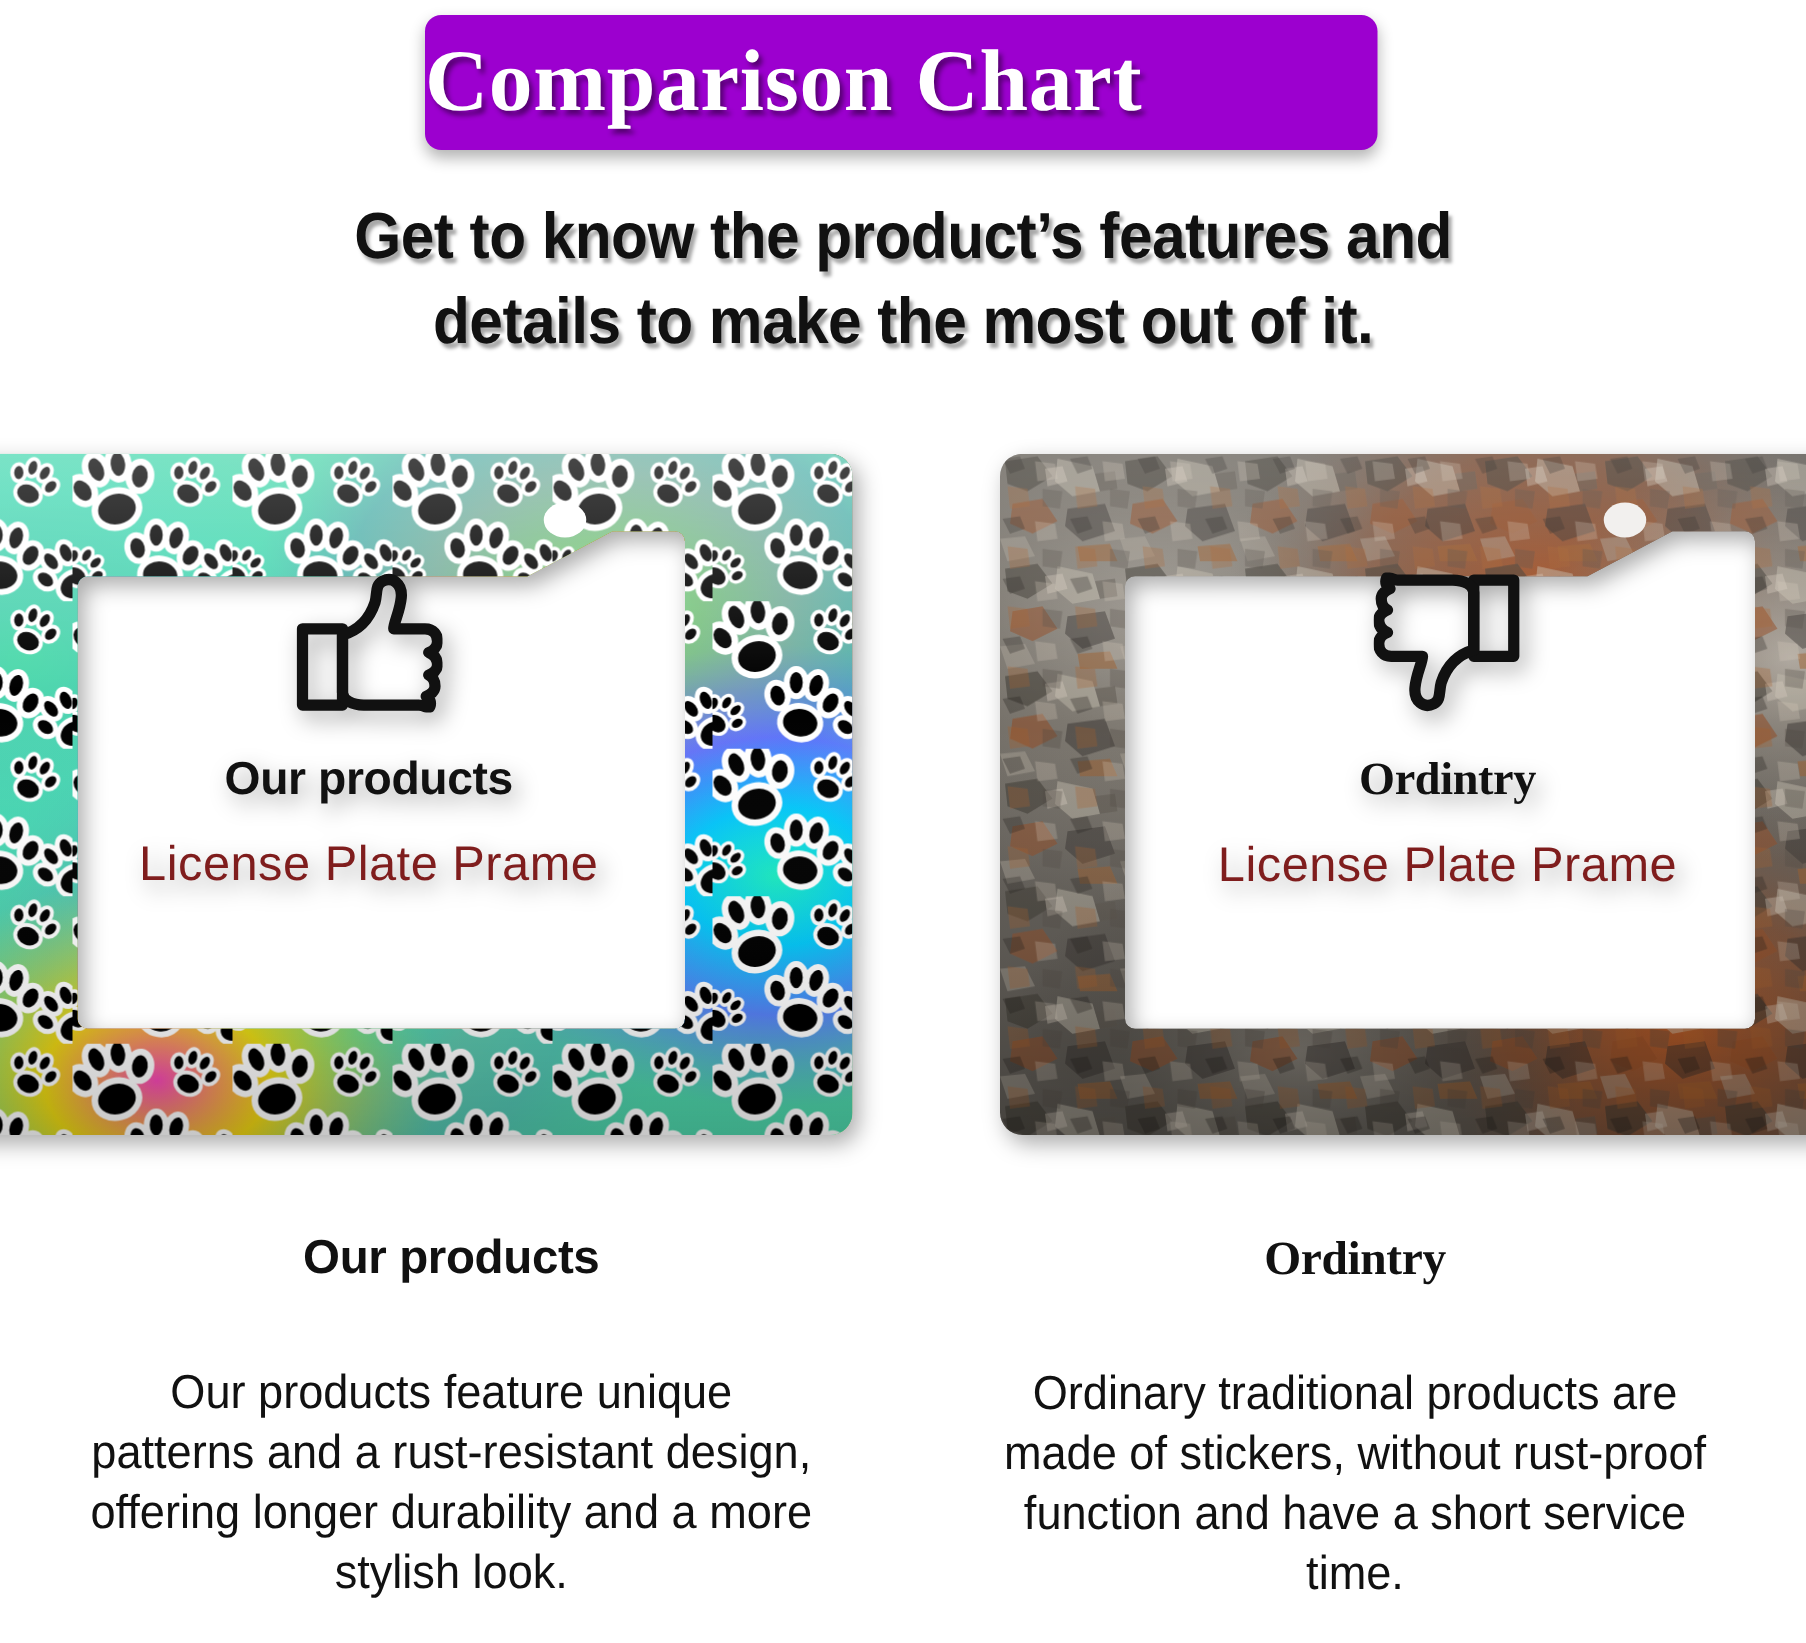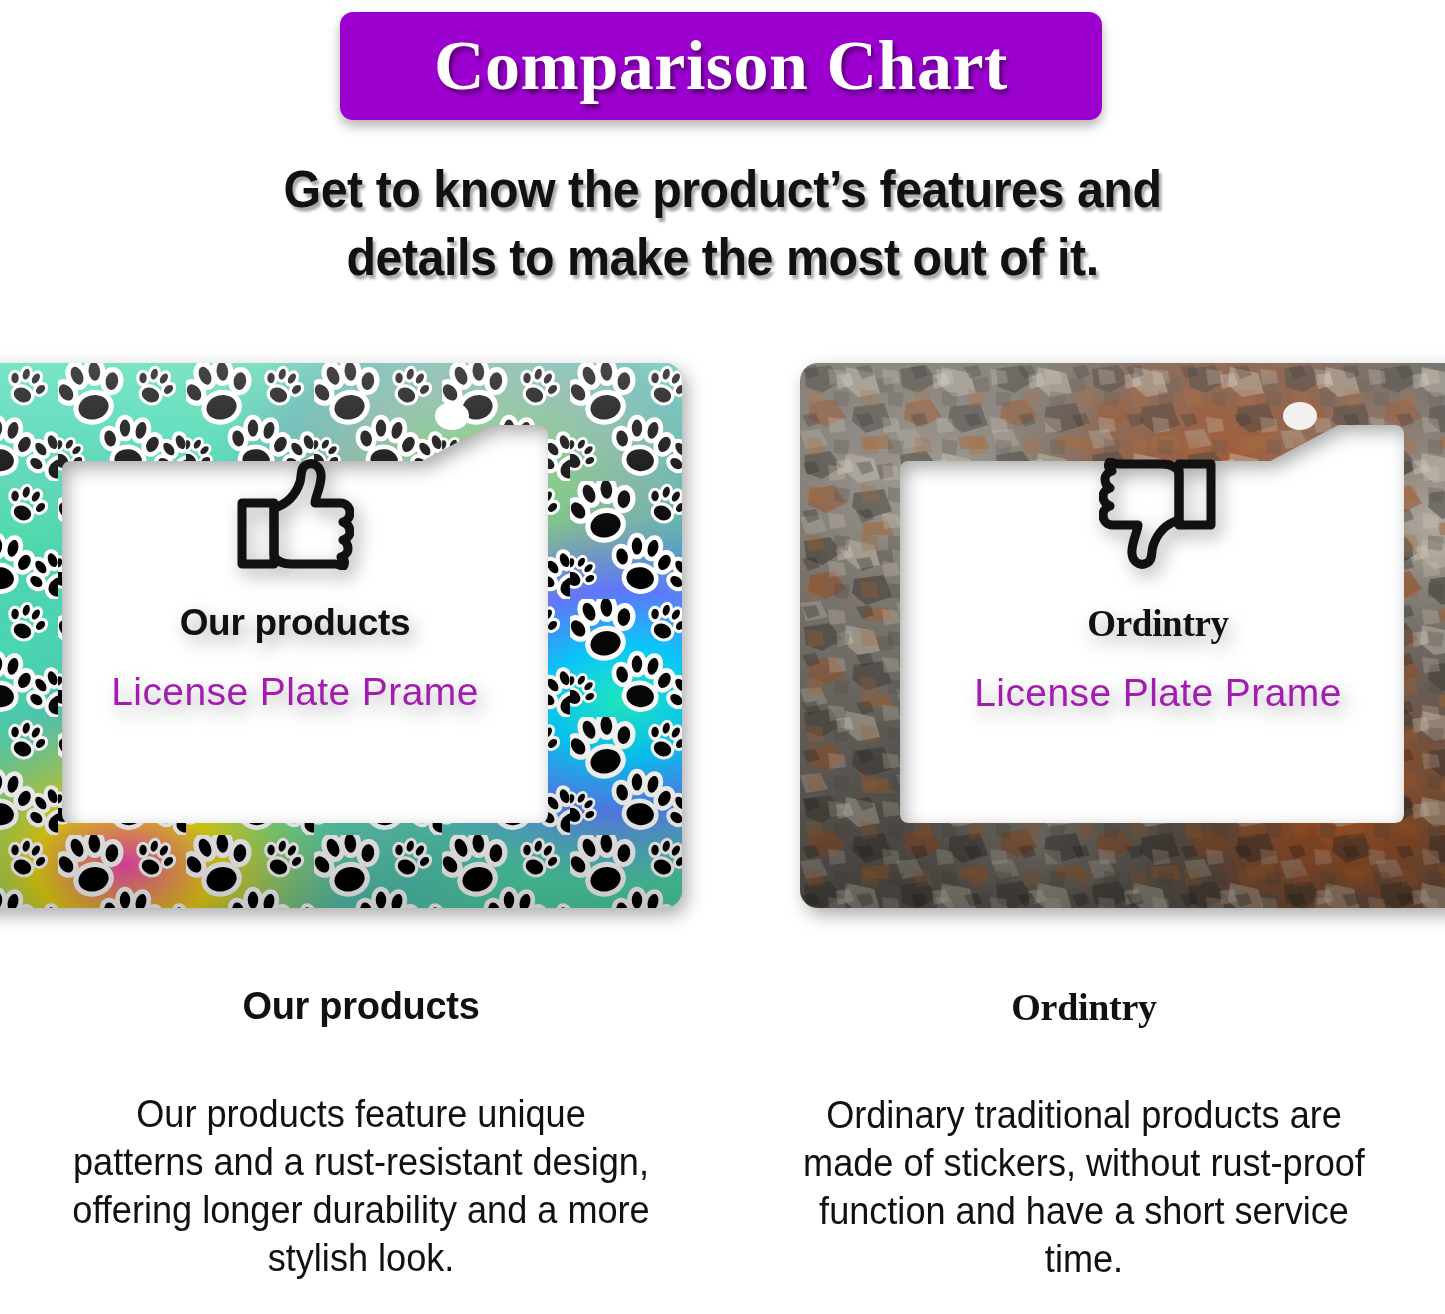--- a/index.html
+++ b/index.html
@@ -11,21 +11,21 @@
     position:relative;
   }
   #stage{position:relative;width:1445px;height:1314px;overflow:hidden;background:#fff;}
 
   
   .banner{
     position:absolute;left:340px;top:12px;width:762px;height:108px;
     background:#9c00cf;
     border-radius:13px;
     box-shadow:0 6px 12px rgba(0,0,0,.30);
-    display:flex;align-items:center;justify-content:center;
+    display:flex;align-items:center;
   }
   .banner-text{
     font-family:"Liberation Serif", serif;
     font-weight:bold;
     font-size:70px;
     color:#ffffff;
     letter-spacing:.5px;
     text-shadow:3px 4px 4px rgba(0,0,0,.45);
     white-space:nowrap;
   }
@@ -72,21 +72,21 @@
   .brand-label{
     font-size:37px;font-weight:bold;color:#111;
     margin-bottom:26px;letter-spacing:-.3px;white-space:nowrap;
   }
   .brand-ours{font-family:"Liberation Sans", sans-serif;}
   .brand-ord{font-family:"Liberation Serif", serif;}
 
   .plate-sub{
     font-family:"Liberation Sans", sans-serif;
     font-weight:300;
-    font-size:39px;color:#a21caf;letter-spacing:.4px;white-space:nowrap;
+    font-size:39px;color:#7f1d1d;letter-spacing:.4px;white-space:nowrap;
   }
 
   
   .bottom{position:absolute;left:0;top:985px;width:1445px;height:329px;}
   .col{position:absolute;top:0;width:722px;text-align:center;}
   .col-left{left:0;}
   .col-right{left:723px;}
 
   .col-title{
     font-size:38px;font-weight:bold;color:#111;margin:0 0 62px 0;letter-spacing:-.3px;

